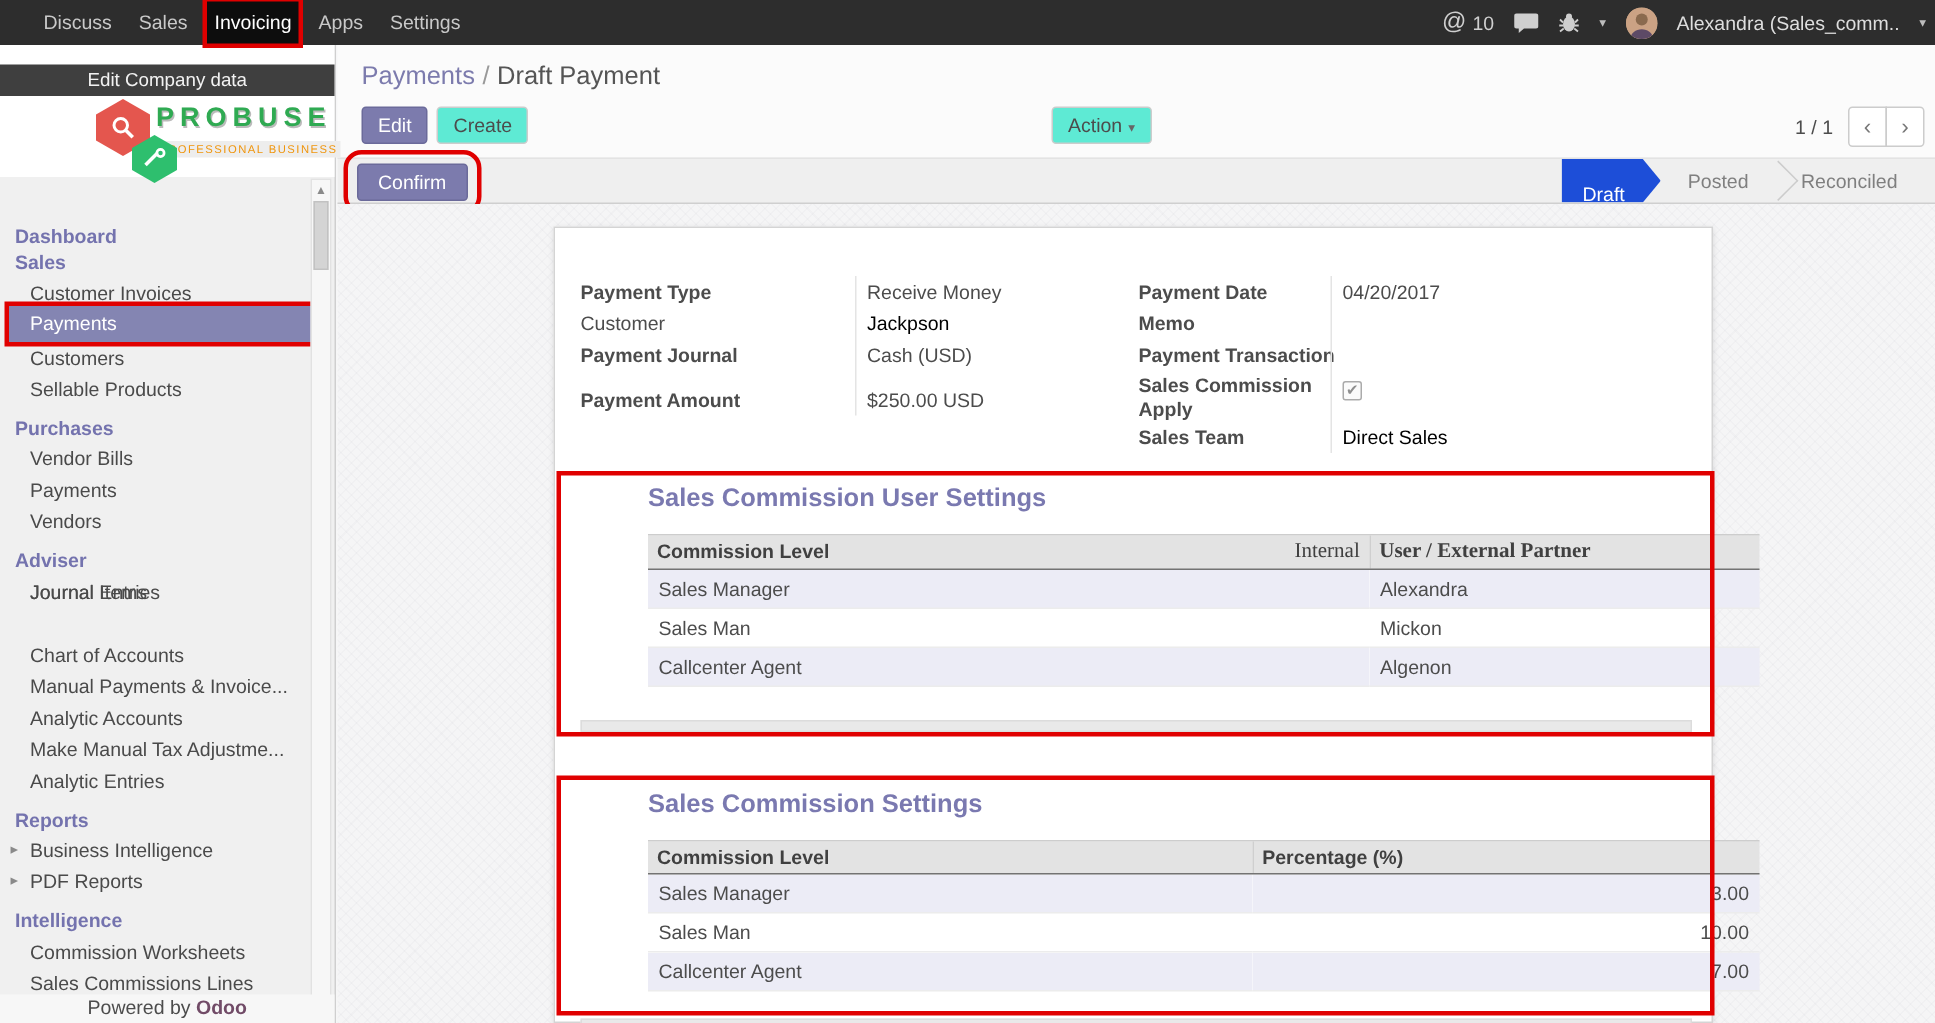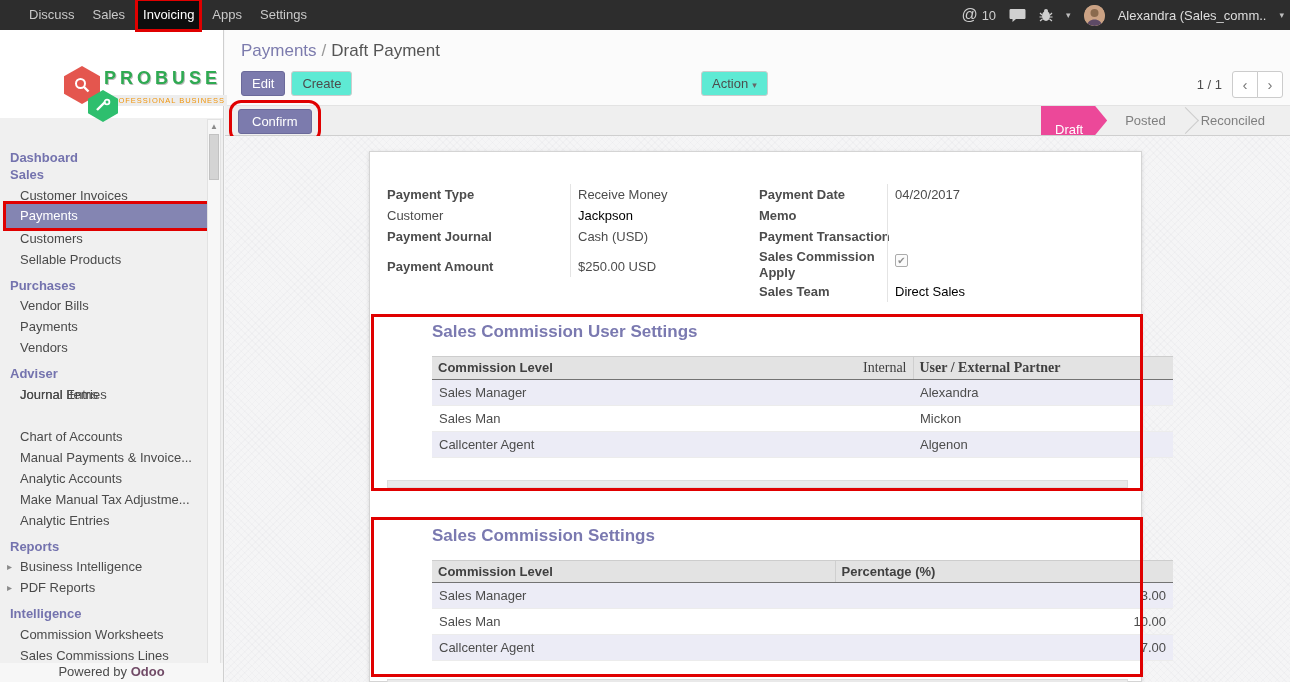--- a/index.html
+++ b/index.html
@@ -91,21 +91,21 @@
   
   .status-band { position:absolute; left:0; top:75px; width:100%; height:31px;
     background:#efefef; border-top:1px solid #e3e3e3; border-bottom:1px solid #cfcfcf; }
   .confirm-btn { position:absolute; left:13px; top:3px; padding:4px 13px;
     background:#7c7bad; border:1px solid #6b6a9a; border-radius:3px; color:#fff;
     font-size:13px; cursor:pointer; outline:3px solid #e00000; outline-offset:6px; }
   .statusbar { position:absolute; right:7px; top:0; height:29px; display:flex;
     align-items:stretch; }
   .sb-item { display:flex; align-items:center; padding:0 18px; font-size:13px;
     color:#7f7f7f; position:relative; cursor:pointer; }
-  .sb-item.active { background:#ec4899; color:#fff; padding:17px 24px 0 14px;
+  .sb-item.active { background:#1d4ed8; color:#fff; padding:17px 24px 0 14px;
     clip-path:polygon(0 0, calc(100% - 12px) 0, 100% 50%, calc(100% - 12px) 100%, 0 100%);
     z-index:2; }
   .sb-chevron { width:19px; height:19px; border-top:1px solid #ccc;
     border-right:1px solid #ccc; transform:rotate(45deg); align-self:center;
     margin:0 -12px 0 -8px; }
 
   
   .form-area { position:absolute; left:0; top:106px; width:100%; height:546px;
     background:#f5f5f6;
     background-image:
@@ -197,20 +197,21 @@
           <path d="M3 21c0-4 3.5-6.5 7.5-6.5S18 17 18 21z" fill="#5d4a66"></path>
         </svg>
     </span>
     <span class="user-label">Alexandra (Sales_comm..</span>
     <span class="nav-caret">▾</span>
   </div>
 </div>
 
 <div class="sidebar">
   <div class="side-top">
+    <div class="company-strip">Edit Company data</div>
     <div class="logo-wrap">
       <div class="hex red">
         <svg width="20" height="20" viewBox="0 0 20 20">
             <circle cx="8.5" cy="8.5" r="4.5" fill="none" stroke="#fff" stroke-width="2"></circle>
             <path d="M12 12l4.5 4.5" stroke="#fff" stroke-width="2.4"></path>
           </svg>
       </div>
       <div class="hex green">
         <svg width="16" height="16" viewBox="0 0 16 16">
             <path d="M2 12l8-8" stroke="#fff" stroke-width="2.4"></path>

